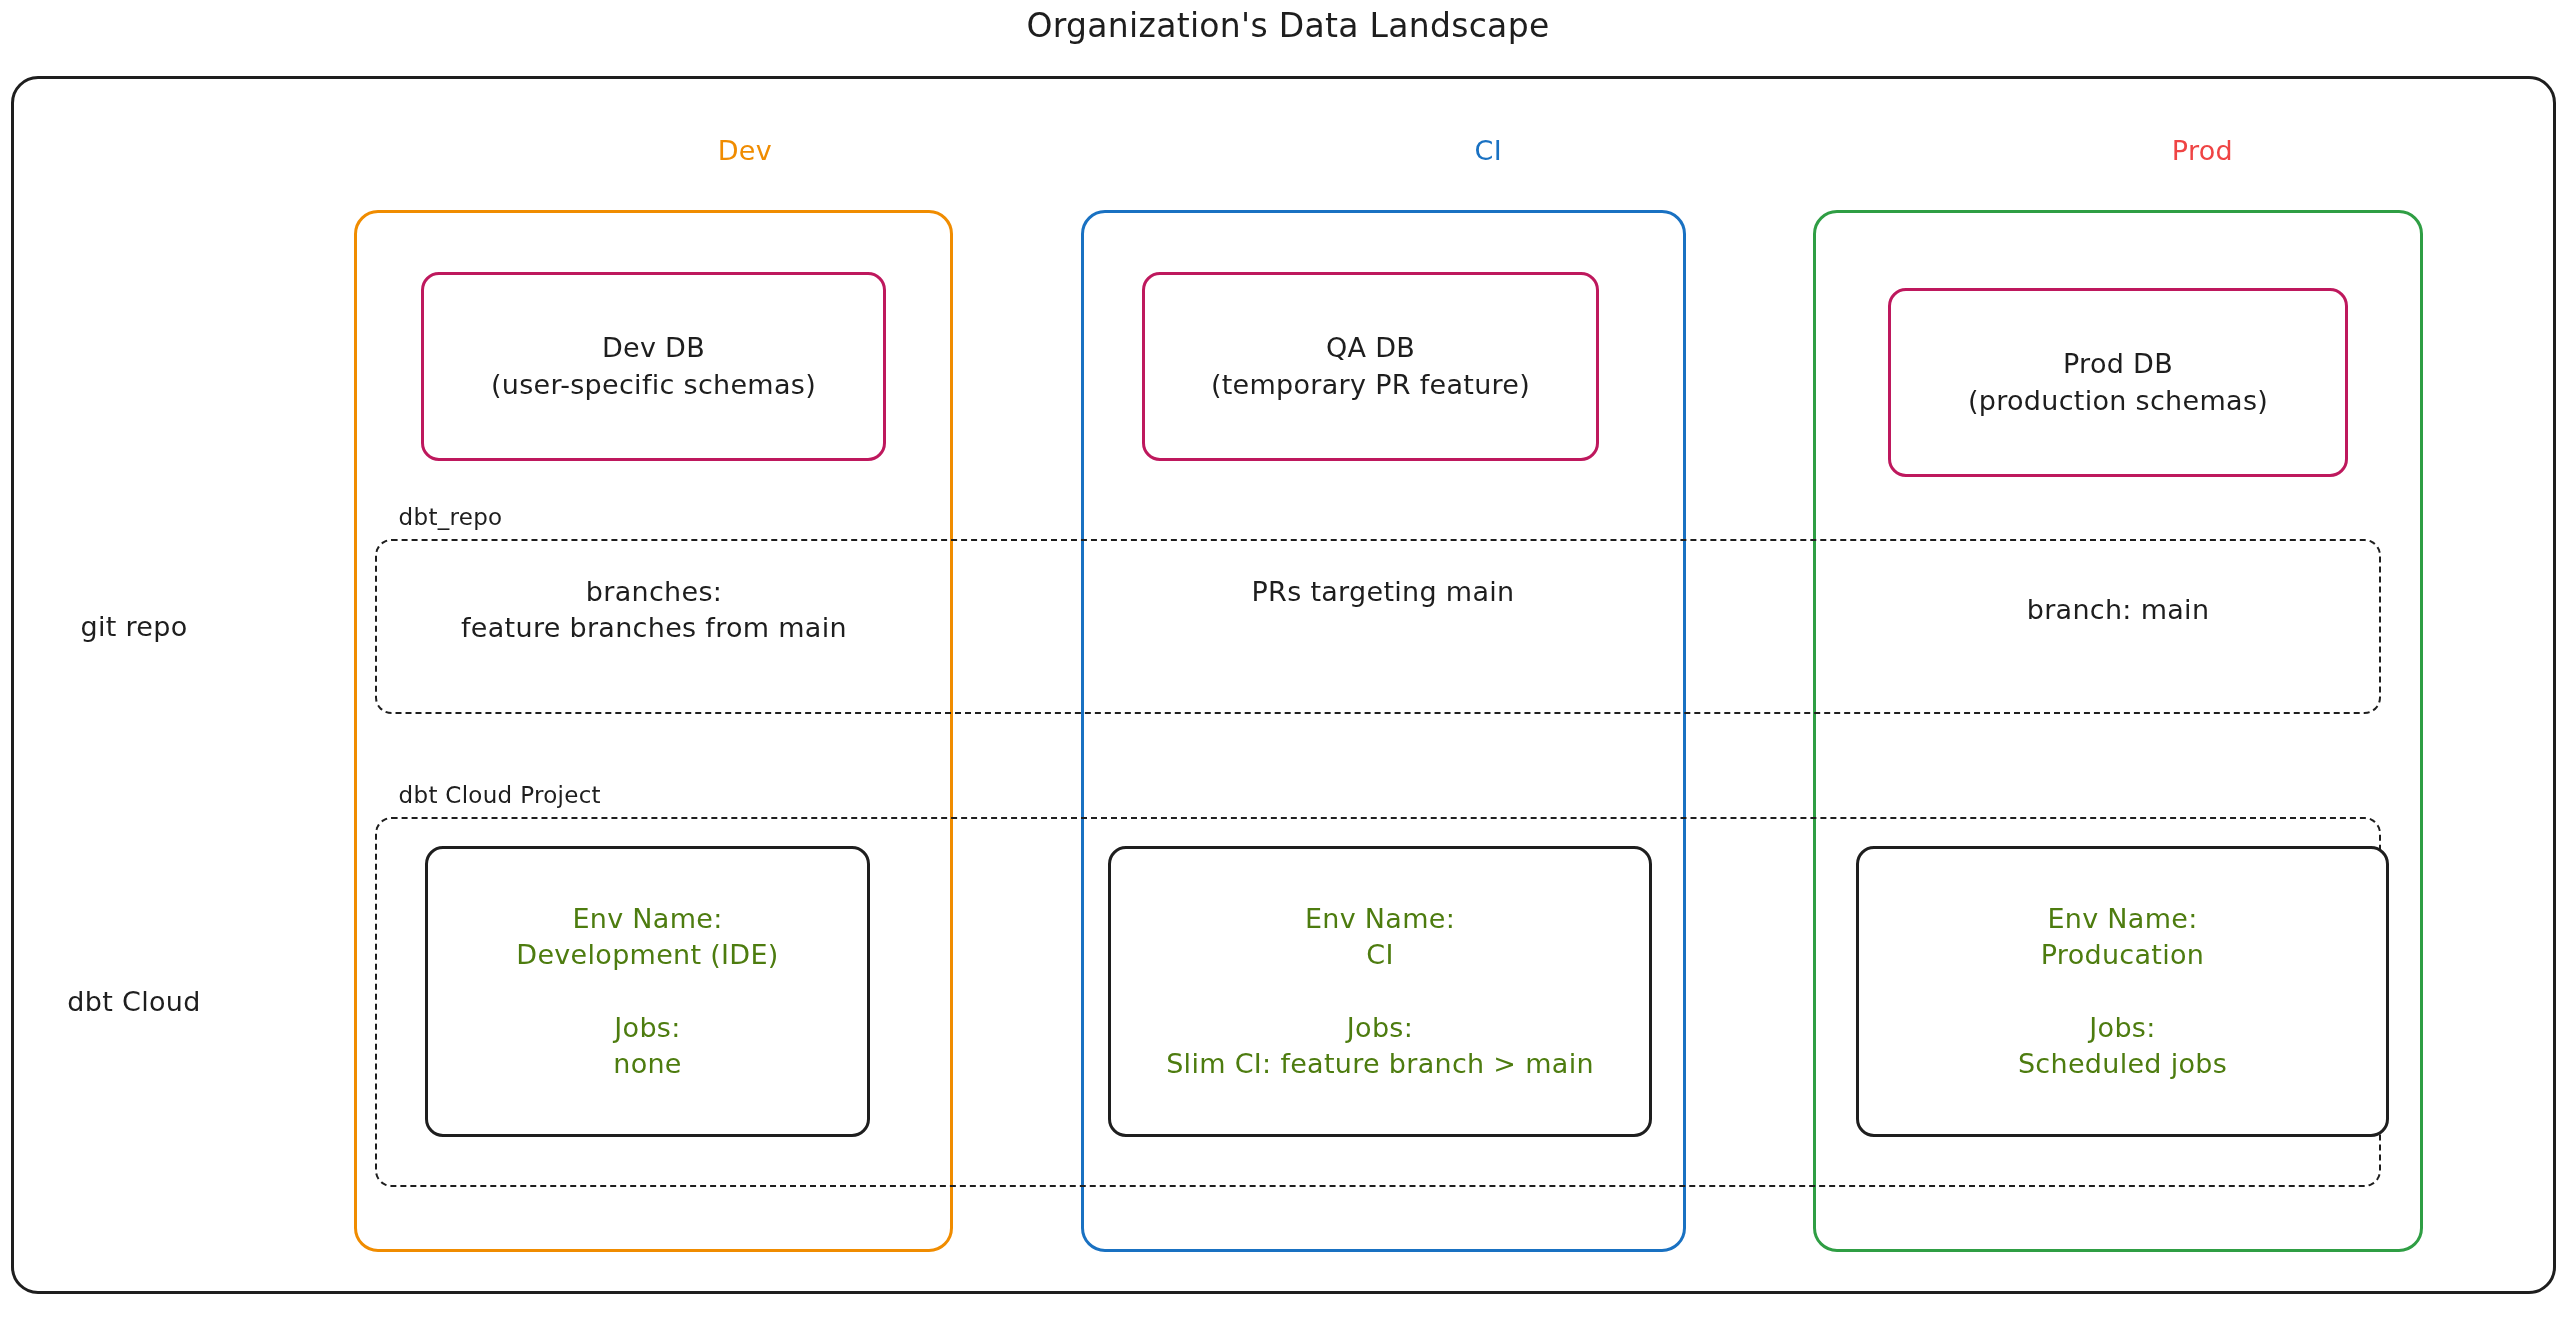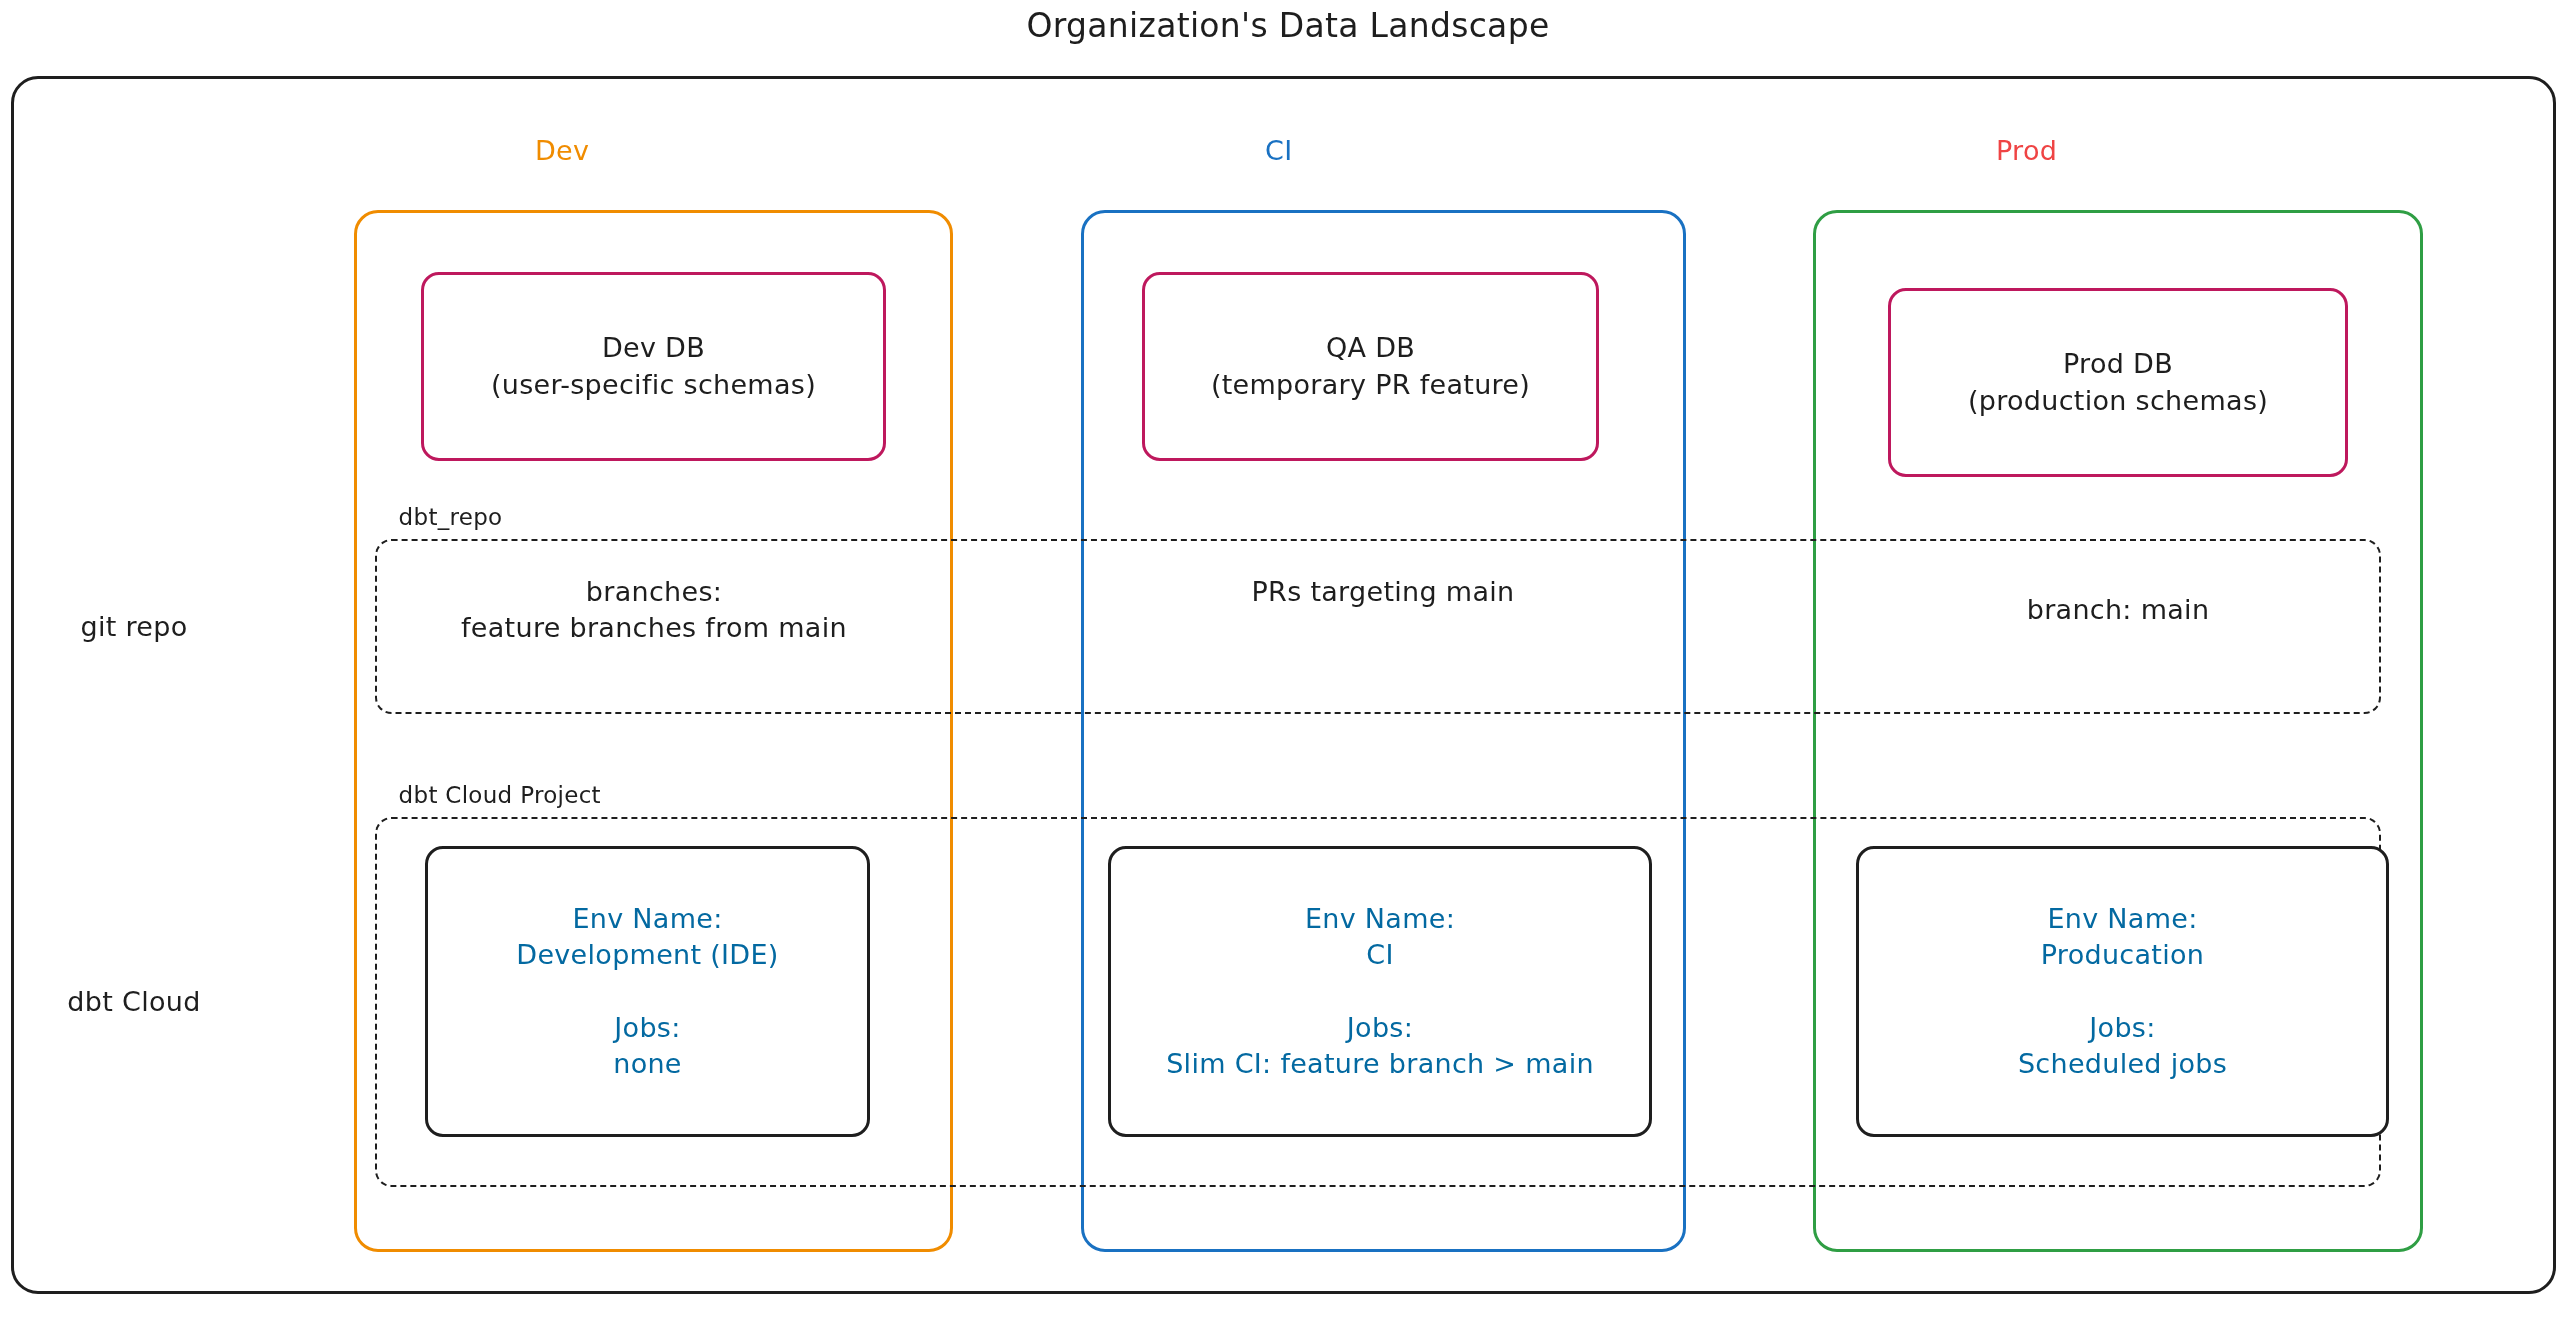--- a/index.html
+++ b/index.html
@@ -70,21 +70,21 @@
     background: transparent;
   }
   #env-col-dev  { left: 354px;  width: 599px; border-color: #f08c00; }
   #env-col-ci   { left: 1081px; width: 605px; border-color: #1971c2; }
   #env-col-prod { left: 1813px; width: 610px; border-color: #2f9e44; }
 
   .env-title {
     position: absolute;
     top: 135px;
     width: 237px;
-    text-align: left;
+    text-align: right;
     font-size: 27px;
   }
   #env-title-dev  { left: 535px;  color: #f08c00; }
   #env-title-ci   { left: 1265px; color: #1971c2; }
   #env-title-prod { left: 1996px; color: #ef4444; }
 
   
   .db-box {
     position: absolute;
     top: 272px;
@@ -156,21 +156,21 @@
     border-radius: 18px;
     box-sizing: border-box;
     background: #ffffff;
     display: flex;
     flex-direction: column;
     align-items: center;
     justify-content: center;
     text-align: center;
     font-size: 27px;
     line-height: 1.34;
-    color: #0369a1;
+    color: #4d7c0f;
     z-index: 5;
   }
   #env-box-dev  { left: 425px;  width: 445px; }
   #env-box-ci   { left: 1108px; width: 544px; }
   #env-box-prod { left: 1856px; width: 533px; }
 
   .env-box .block { white-space: pre-line; }
   .env-box .gap { height: 37px; }
 </style>
 </head>

